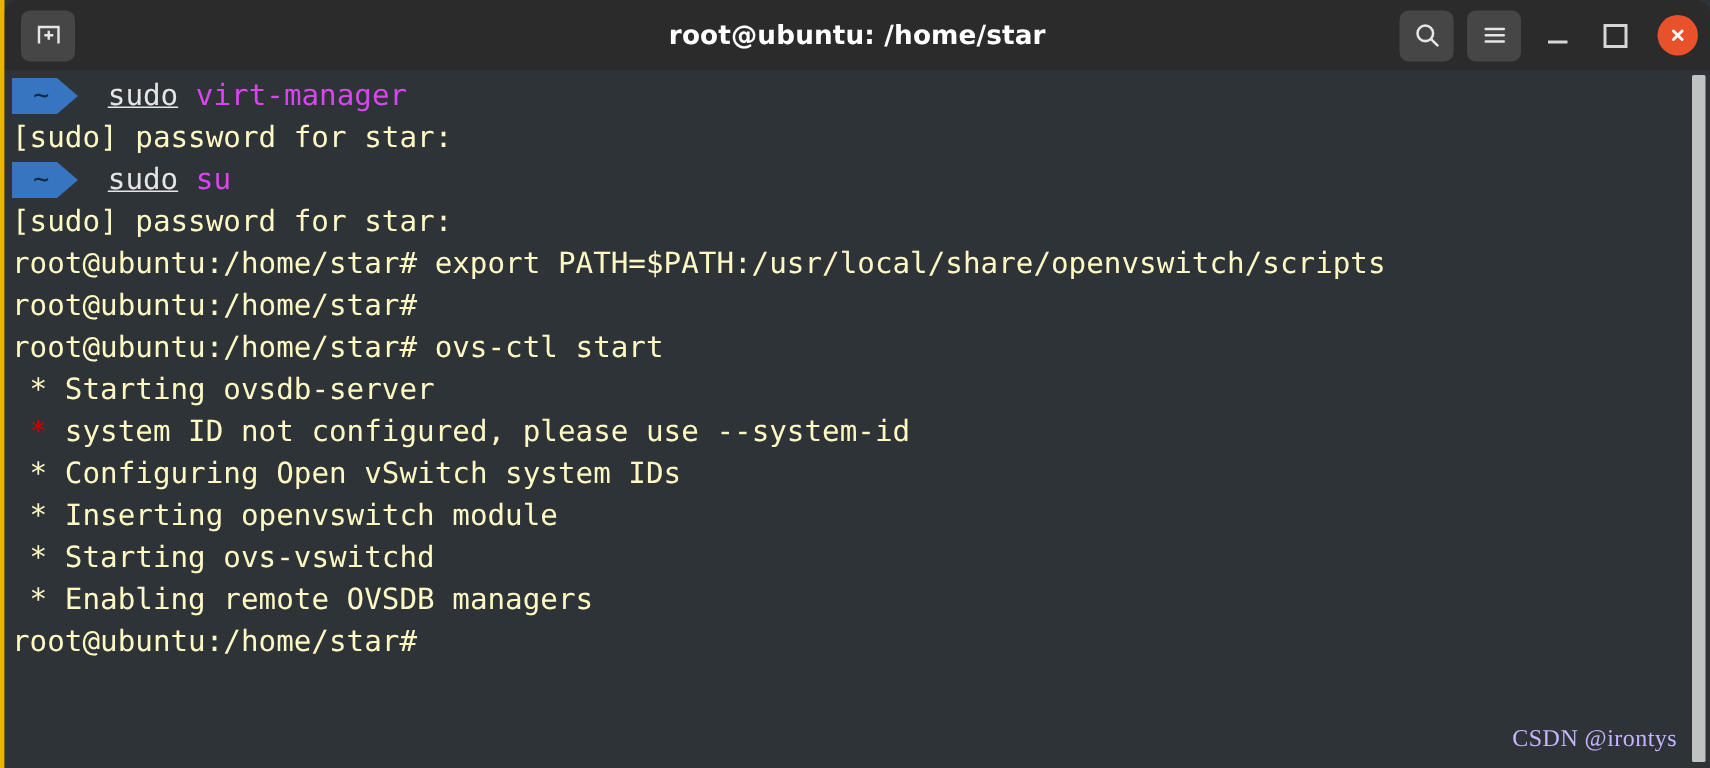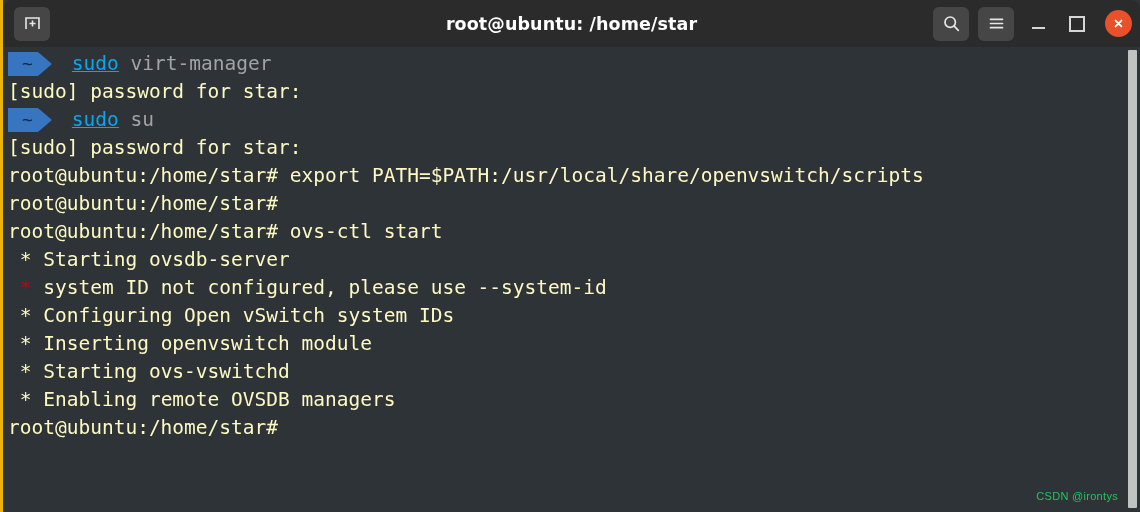--- a/index.html
+++ b/index.html
@@ -147,43 +147,43 @@
   .pl-arrow {
     width: 0;
     height: 0;
     border-top: 12px solid transparent;
     border-bottom: 12px solid transparent;
     border-left: 14px solid #3775c0;
     flex: none;
   }
   .pl-gap { display: inline-block; width: 18px; flex: none; }
 
-  .green { color: #a3a3a3; }
-  .green-u { color: #0ea5e9; text-decoration: underline; }
+  .green { color: #d946ef; }
+  .green-u { color: #e5e5e5; text-decoration: underline; }
   .red { color: #cc0000; }
   .plain { color: #fef9c3; }
 
   
   #scrollbar {
     position: absolute;
     top: 3px;
     right: 3px;
     width: 9px;
     height: 458px;
     background: #bfc4c2;
     border-radius: 1px;
   }
 
   #watermark {
     position: absolute;
     right: 22px;
     bottom: 10px;
-    font-family: Liberation Sans, sans-serif;
-    font-size: 11px;
-    color: #22c55e;
+    font-family: Liberation Serif, serif;
+    font-size: 16px;
+    color: #c4b5fd;
     letter-spacing: .3px;
   }
 </style>
 </head>
 <body>
 
 <div id="window">
 
   <div id="titlebar">
 

